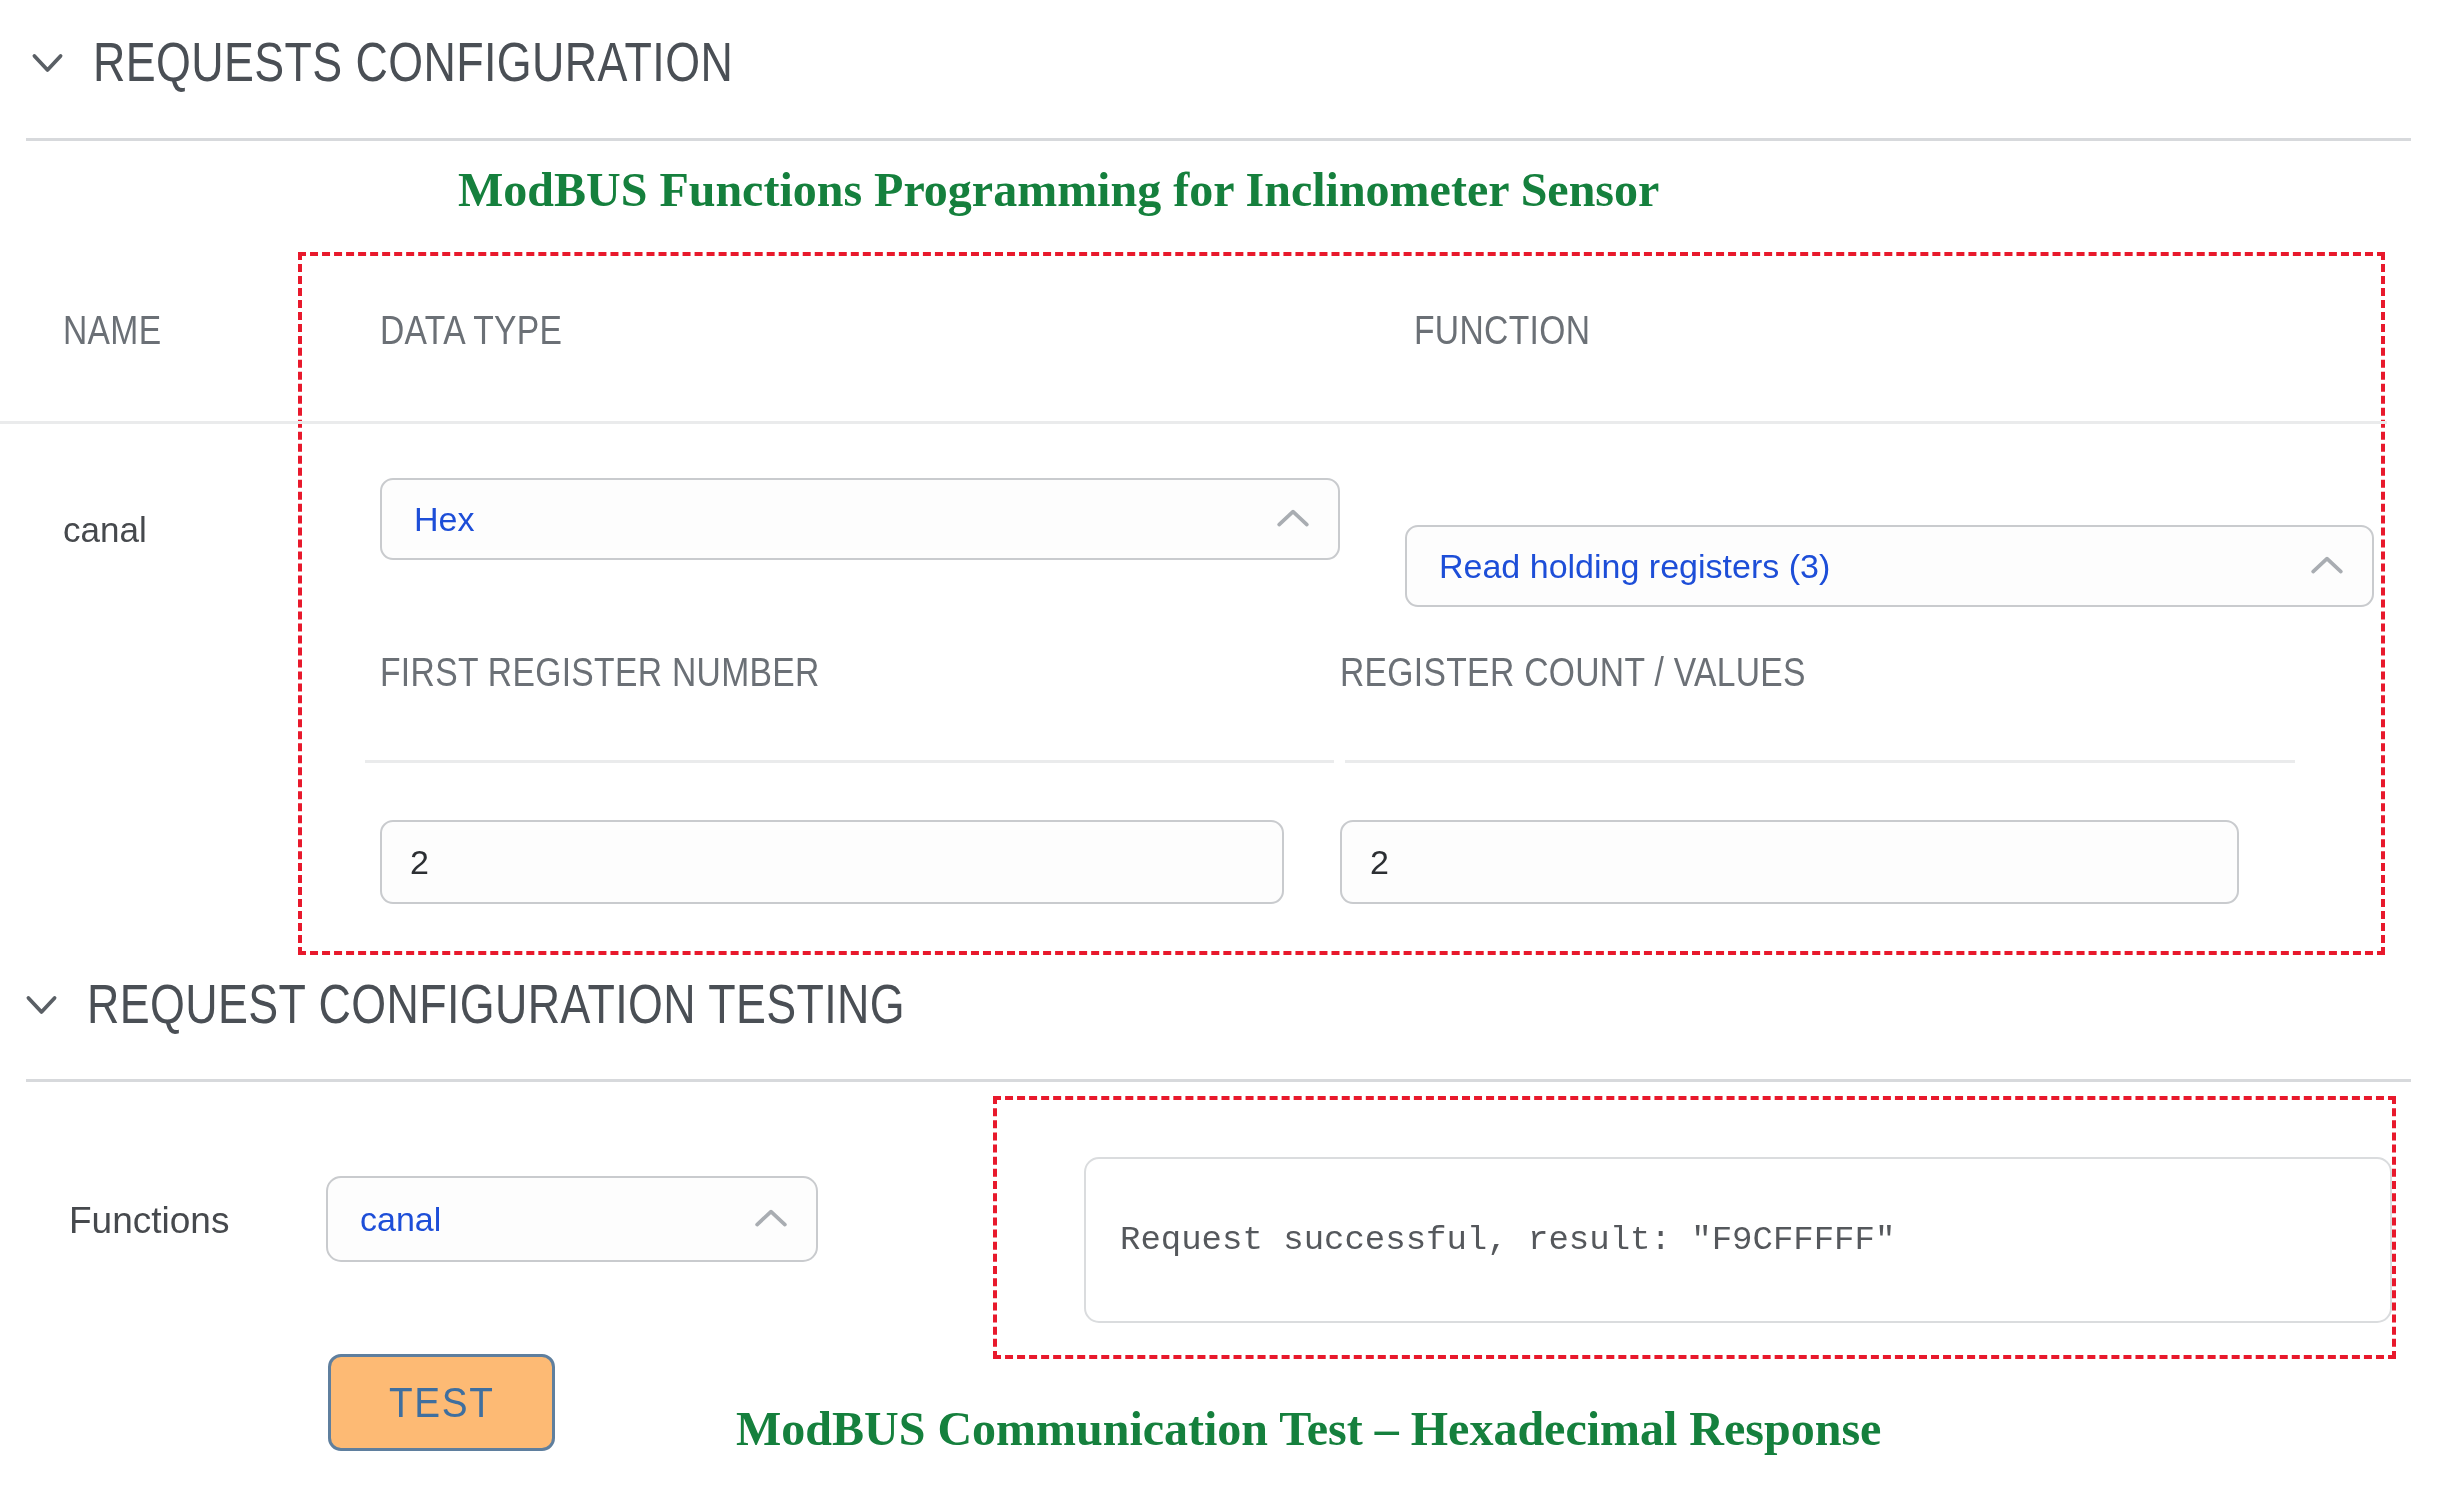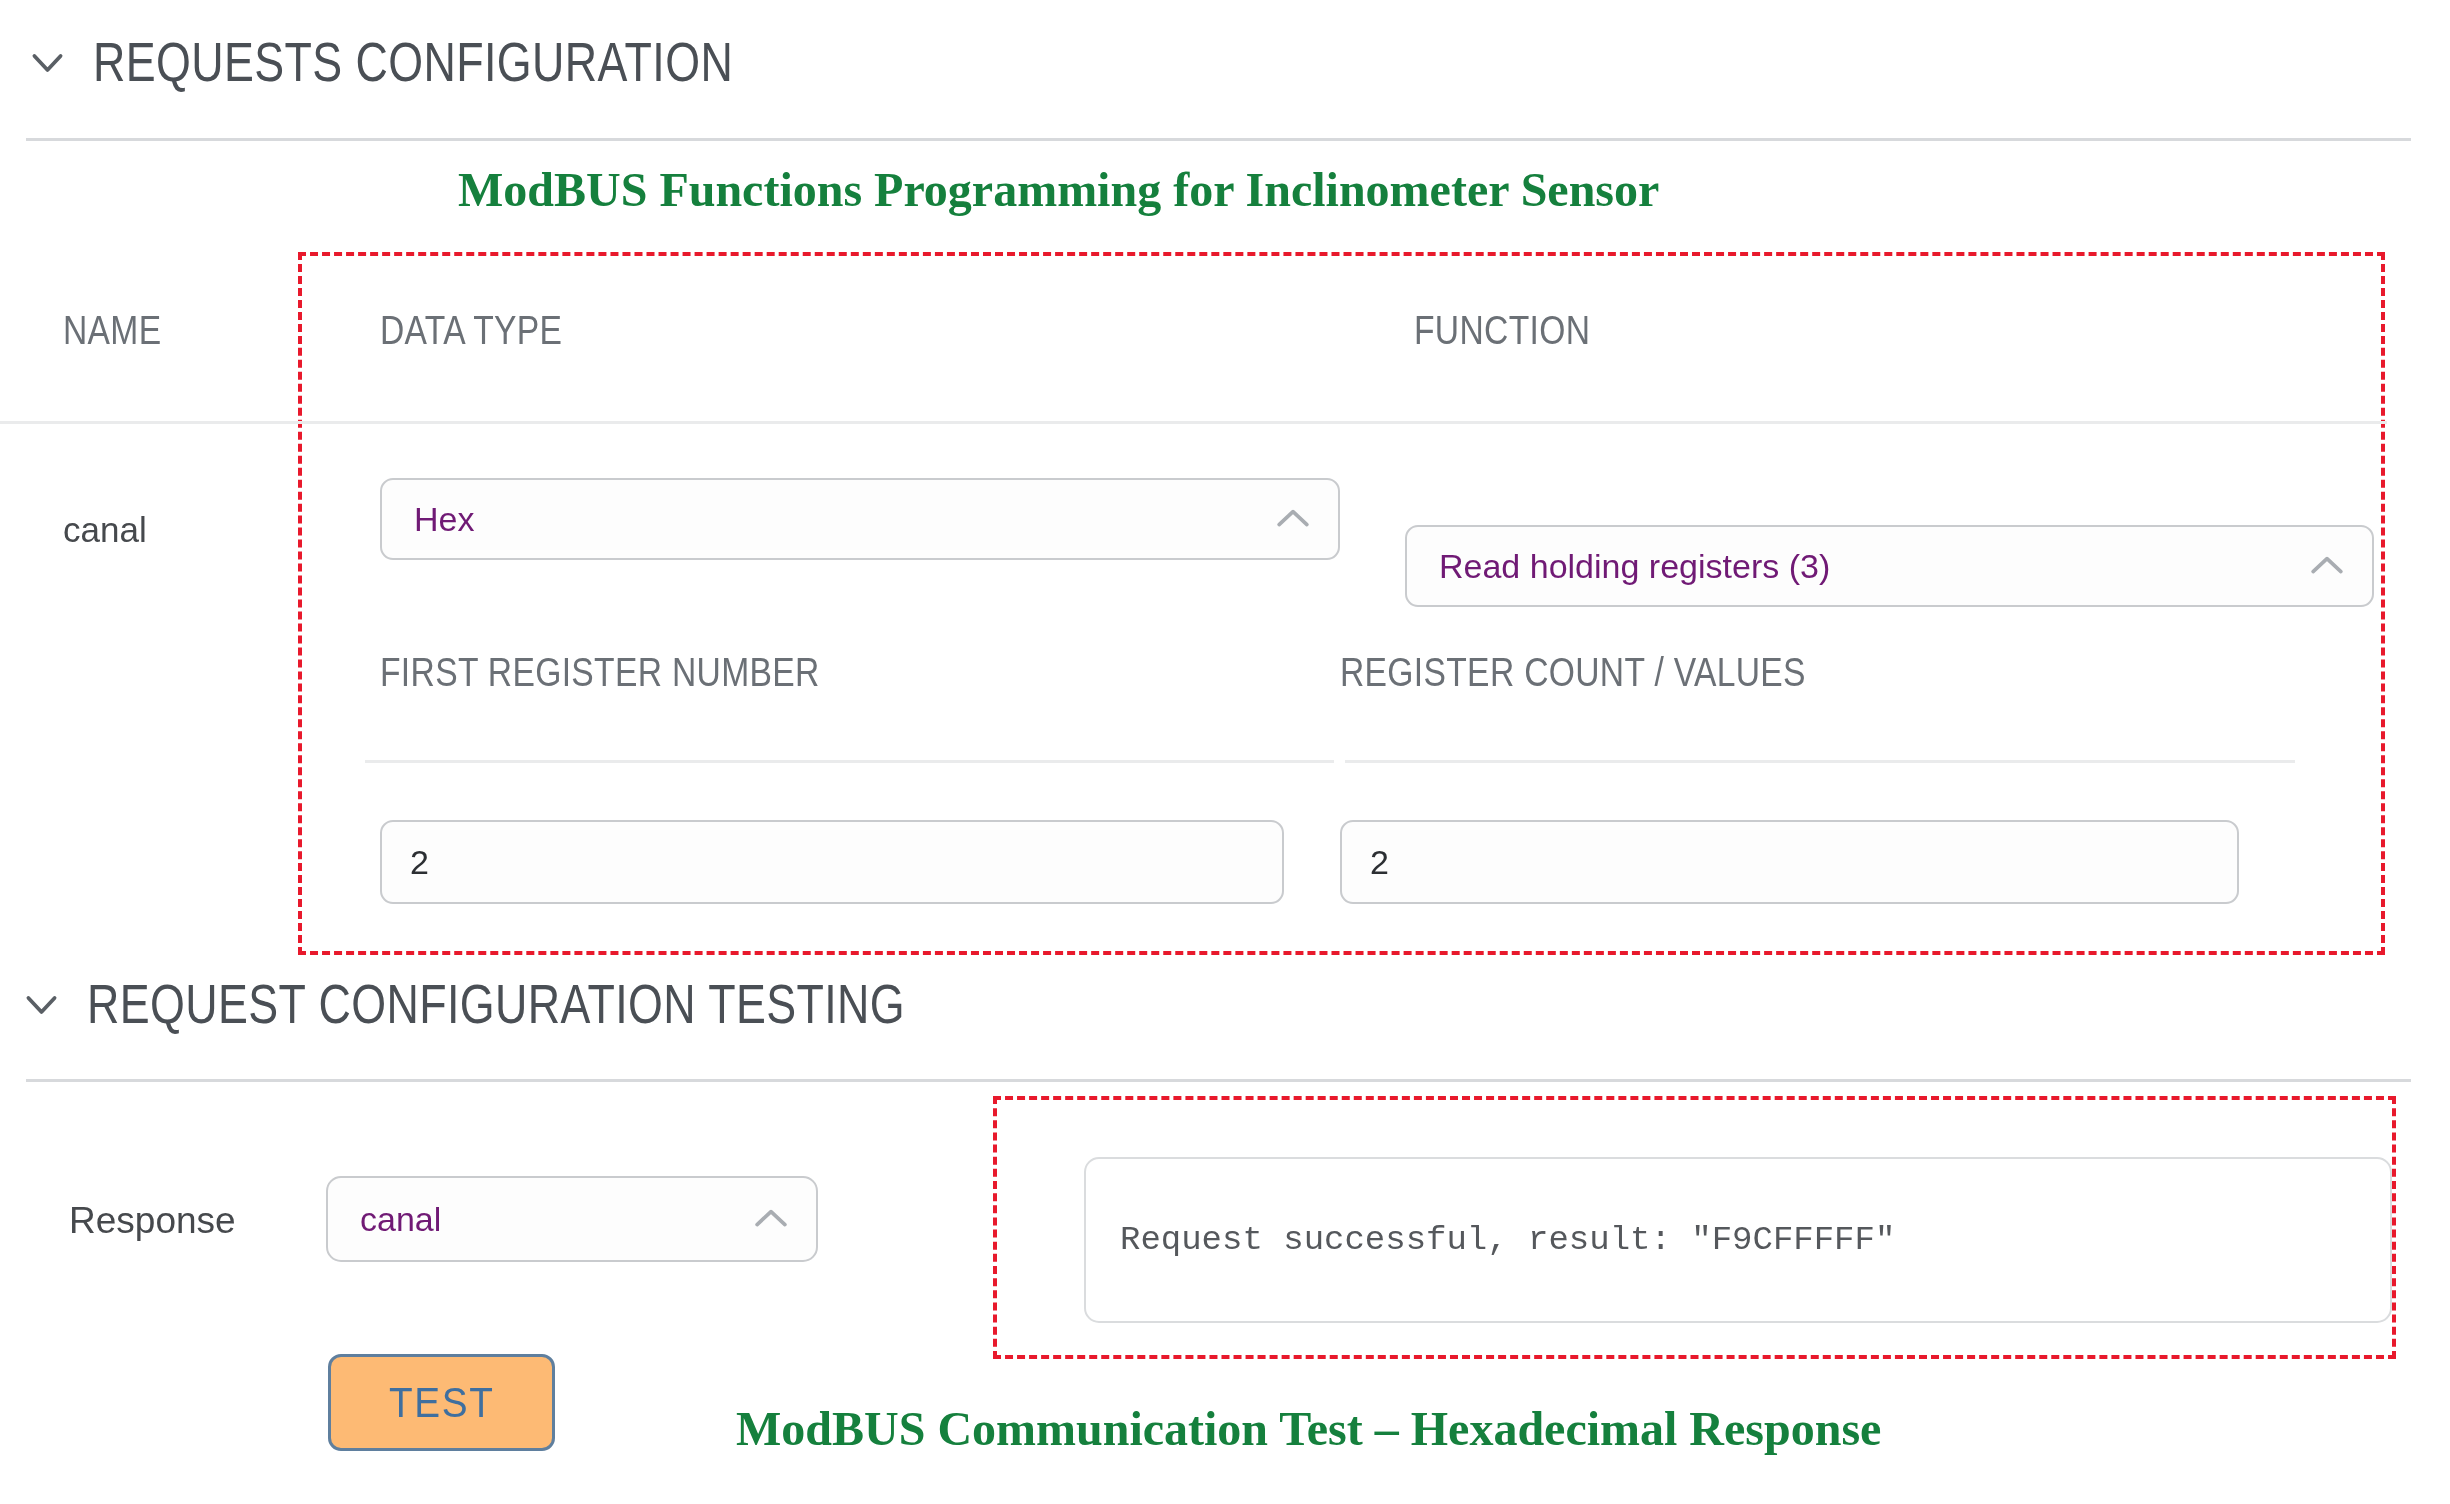--- a/index.html
+++ b/index.html
@@ -101,21 +101,21 @@
     background: #fdfdfd;
     display: flex;
     align-items: center;
     padding: 0 20.5px 0 32px;
     cursor: pointer;
   }
   .select-value {
     flex: 1 1 auto;
     font-family: "Liberation Sans", sans-serif;
     font-size: 34px;
-    color: #701a75;
+    color: #1d4ed8;
     white-space: nowrap;
     overflow: hidden;
   }
   .select-chevron {
     flex: 0 0 auto;
     width: 50px;
     height: 50px;
     display: block;
   }
   .text-input {
@@ -228,21 +228,21 @@
       <svg viewBox="0 0 46 46" width="43" height="43" aria-hidden="true">
         <path d="M9 16 L23 31 L37 16" fill="none" stroke="#5a5f65" stroke-width="4" stroke-linecap="round" stroke-linejoin="round"></path>
       </svg>
     </span>
     <span class="section-title">REQUEST CONFIGURATION TESTING</span>
   </div>
   <div class="section-rule" style="left:26px; top:1079px; width:2385px;"></div>
 
   <div class="dashed-box" style="left:993px; top:1096px; width:1403px; height:263px;"></div>
 
-  <div class="row-label" style="left:69px; top:1202px; font-size:37px;">Response</div>
+  <div class="row-label" style="left:69px; top:1202px; font-size:37px;">Functions</div>
 
   <div class="select-box" style="left:326px; top:1176px; width:492px; height:86px; border-radius:15px;">
     <span class="select-value">canal</span>
     <svg class="select-chevron" viewBox="0 0 54 54">
       <path d="M12 33 L27 19 L42 33" fill="none" stroke="#a9adb2" stroke-width="4" stroke-linecap="round" stroke-linejoin="round"></path>
     </svg>
   </div>
 
   <div class="result-box" style="left:1084px; top:1157px; width:1308px; height:166px;">
     <span class="result-text">Request successful, result: "F9CFFFFF"</span>

